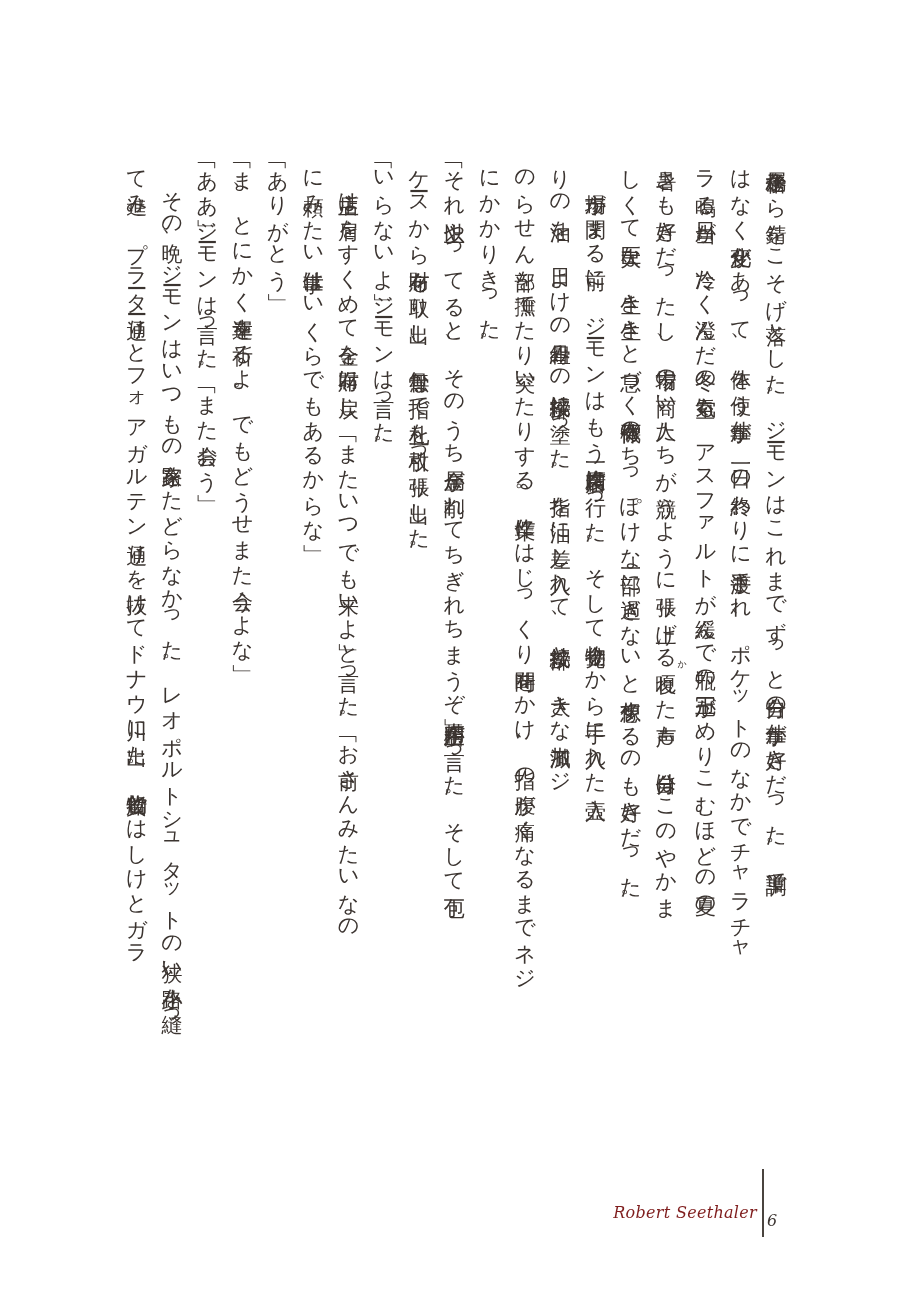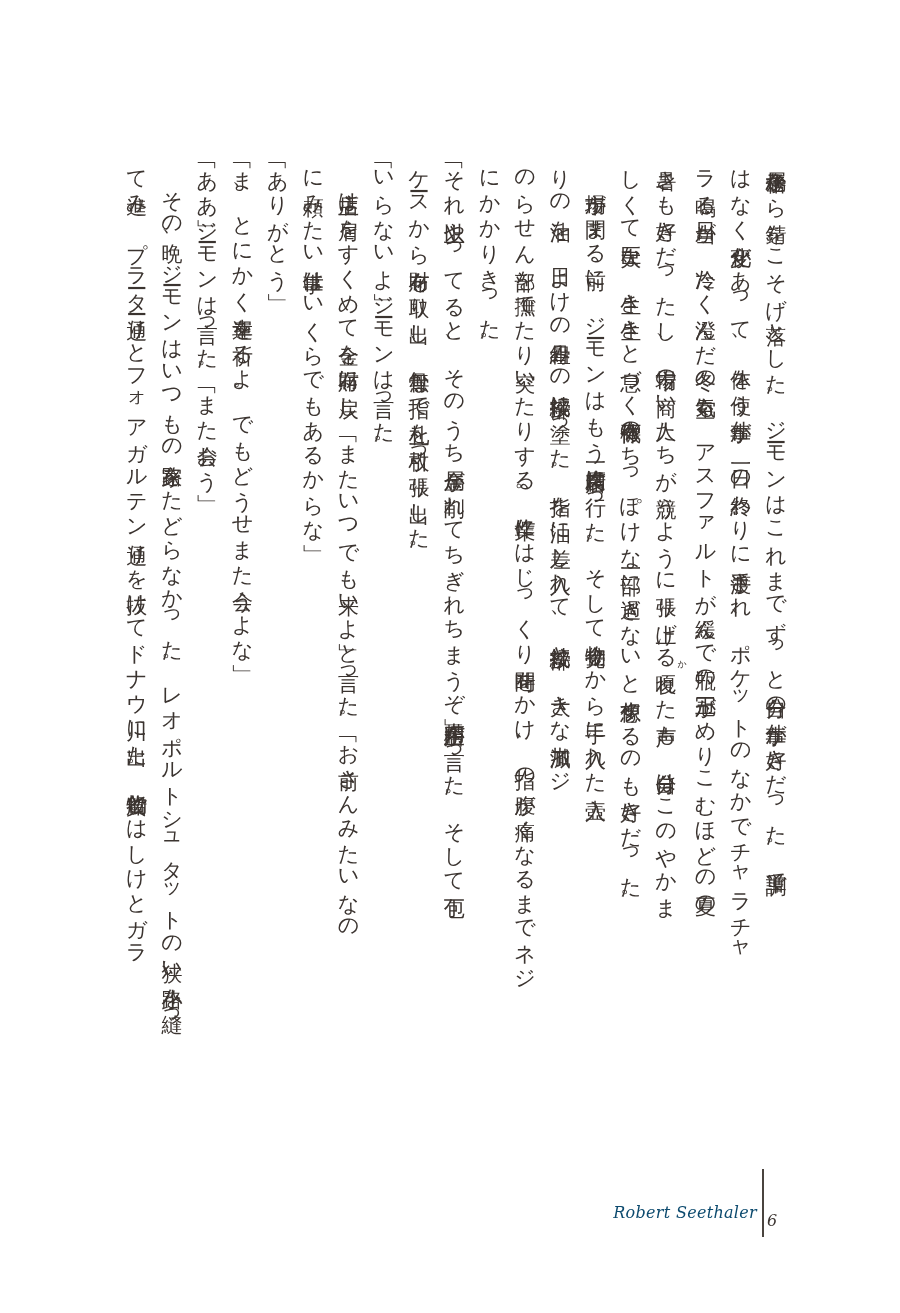--- a/index.html
+++ b/index.html
@@ -44,21 +44,21 @@
     letter-spacing: 0;
     color: #3b3430;
   }
   
   .footer-author {
     position: absolute;
     top: 1205px;
     right: 143px;
     font-size: 16px;
     font-style: italic;
-    color: #0c4a6e;
+    color: #7f1d1d;
     line-height: 1;
     letter-spacing: 0.3px;
   }
   .footer-divider {
     position: absolute;
     top: 1169px;
     left: 762px;
     width: 1.5px;
     height: 68px;
     background: #4a443f;

